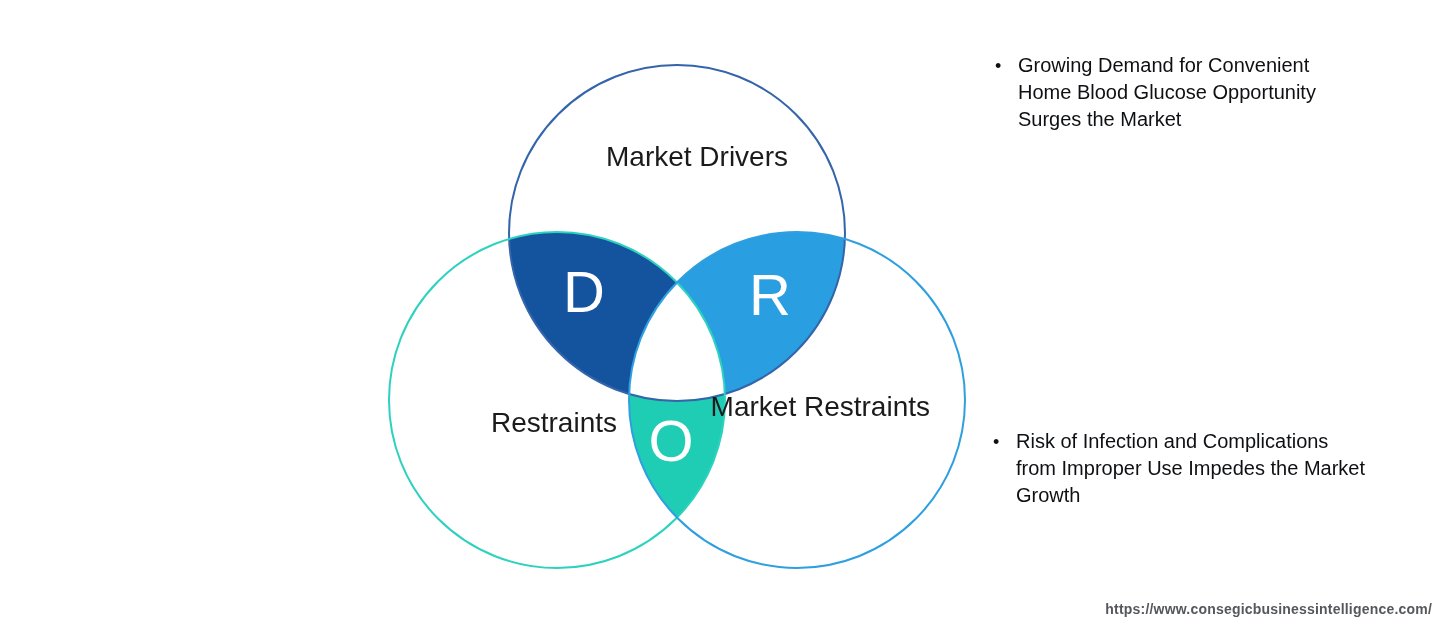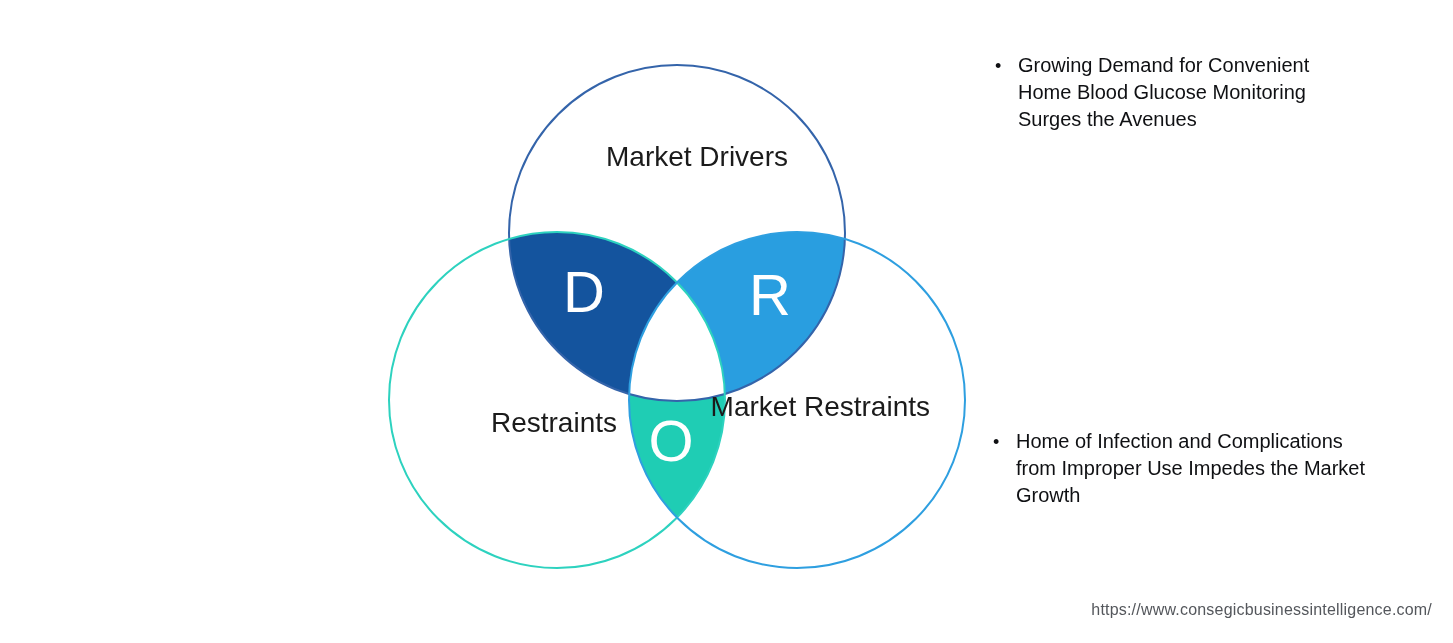--- a/index.html
+++ b/index.html
@@ -53,23 +53,24 @@
   }
   .bullet-item .bullet-text { flex: 1 1 auto; }
   .bullet-driver      { left: 995px; top: 52px;  width: 357px; }
   .bullet-opportunity { left: 18px;  top: 443px; width: 364px; }
   .bullet-restraint   { left: 993px; top: 428px; width: 375px; }
 
   .footer-url {
     position: absolute;
     right: 21px;
     top: 601px;
-    font-size: 16px;
+    font-size: 14px;
     color: #54575c;
     letter-spacing: 0.2px;
+    font-weight: bold;
   }
 </style>
 </head>
 <body>
 
 <div class="page">
 
   <svg class="venn" viewBox="0 0 1453 643" xmlns="http://www.w3.org/2000/svg">
     <defs>
       <clipPath id="clip-left">
@@ -106,24 +107,24 @@
     <text x="770" y="315" text-anchor="middle" fill="#ffffff">R</text>
     <text x="671" y="461" text-anchor="middle" fill="#ffffff">O</text>
   </svg>
 
   <div class="circle-label label-drivers">Market Drivers</div>
   <div class="circle-label label-opportunity">Restraints</div>
   <div class="circle-label label-restraints">Market Restraints</div>
 
   <div class="bullet-item bullet-driver">
     <span class="dot"></span>
-    <span class="bullet-text">Growing Demand for Convenient Home Blood Glucose Monitoring Surges the Avenues</span>
+    <span class="bullet-text">Growing Demand for Convenient Home Blood Glucose Opportunity Surges the Market</span>
   </div>
 
 
   <div class="bullet-item bullet-restraint">
     <span class="dot"></span>
-    <span class="bullet-text">Home of Infection and Complications from Improper Use Impedes the Market Growth</span>
+    <span class="bullet-text">Risk of Infection and Complications from Improper Use Impedes the Market Growth</span>
   </div>
 
   <div class="footer-url">https://www.consegicbusinessintelligence.com/</div>
 
 </div>
 
 </body></html>

